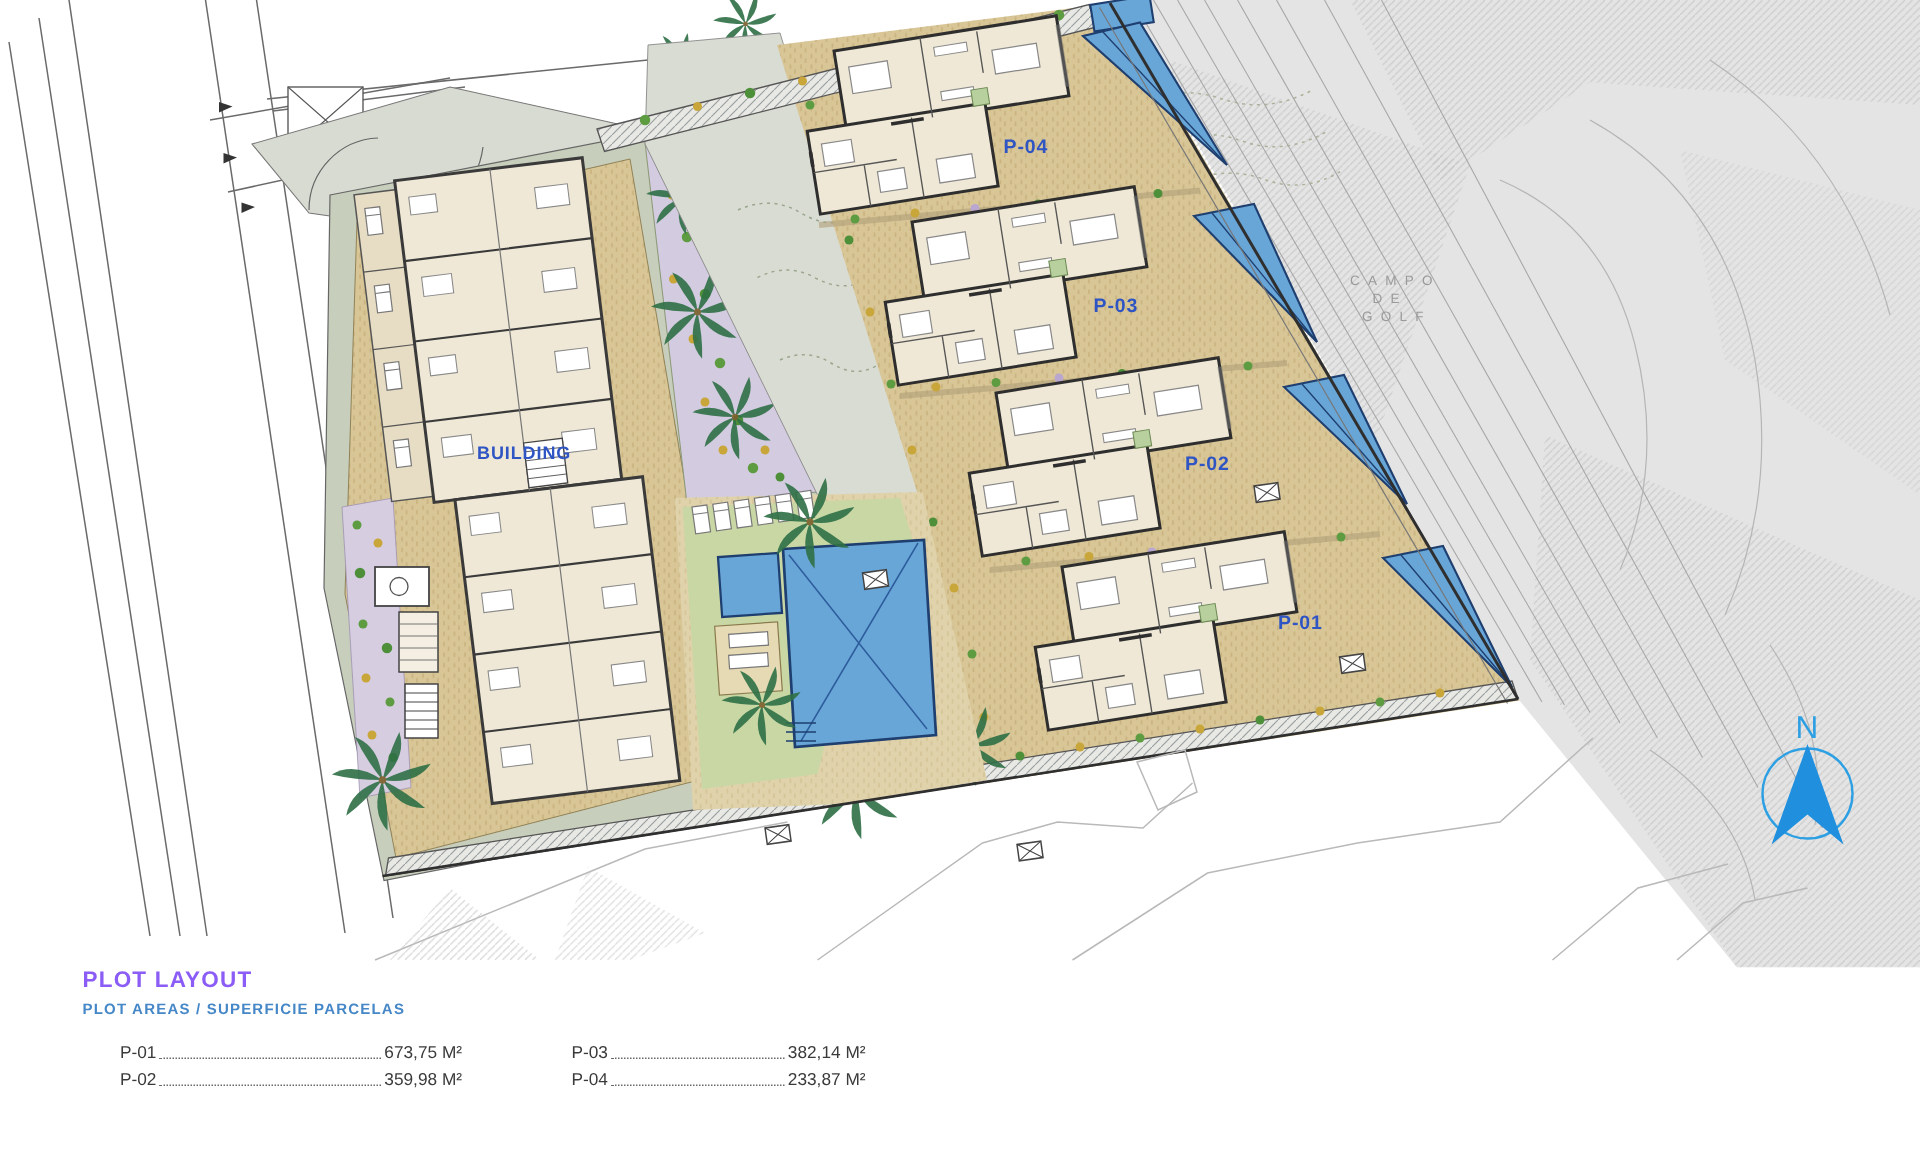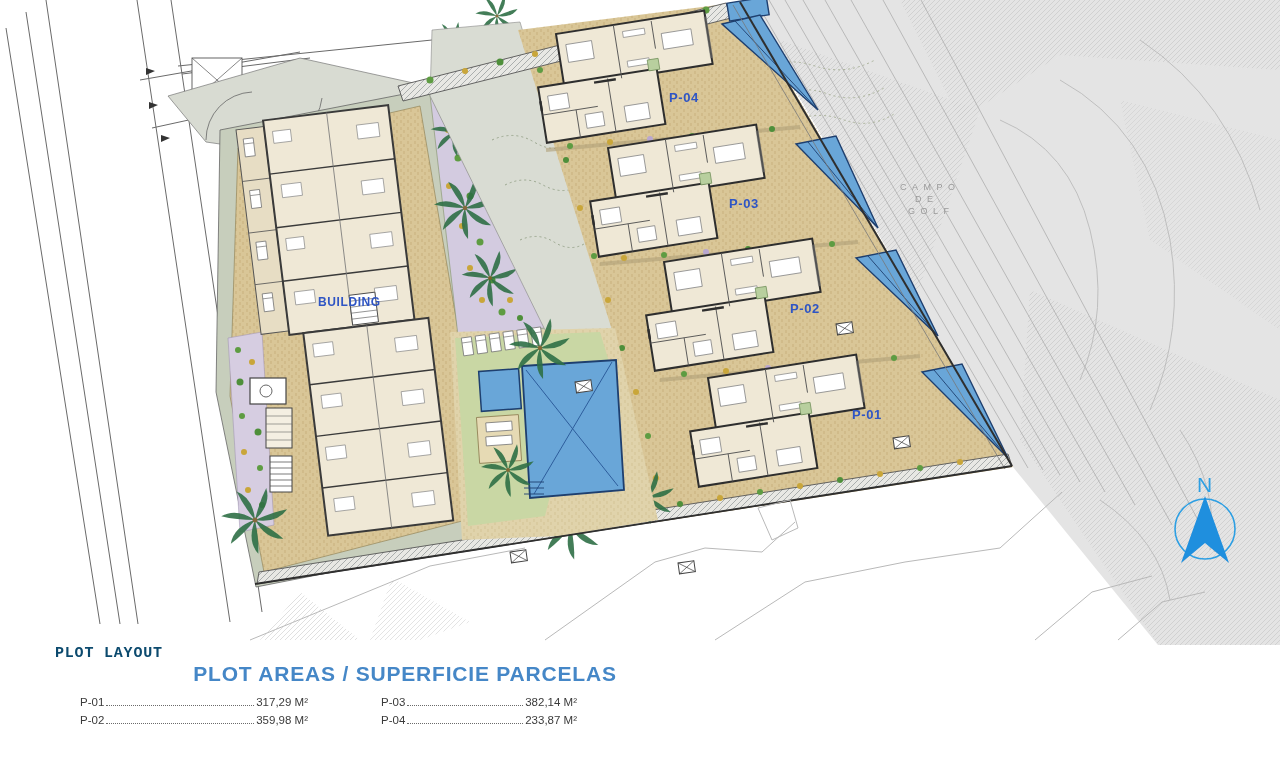--- a/index.html
+++ b/index.html
@@ -1,22 +1,22 @@
 <!DOCTYPE html>
 <html><head>
 <meta charset="utf-8">
 <style>
   html,body{margin:0;padding:0;background:#ffffff;width:1280px;height:768px;overflow:hidden;
     font-family:"Liberation Sans", sans-serif;}
   .page{position:relative;width:1280px;height:768px;background:#fff;}
   .plan{position:absolute;left:0;top:0;width:1280px;height:645px;}
   .plan svg{display:block;}
   .legend{position:absolute;left:55px;top:644px;width:700px;}
-  .legend-title{color:#0c4a6e;font-weight:bold;font-size:15px;letter-spacing:0.8px;line-height:20px;font-family:Liberation Mono, monospace;}
-  .legend-subtitle{color:#4587c7;font-weight:bold;font-size:21px;letter-spacing:0.8px;line-height:20px;text-align:center;}
+  .legend-title{color:#8b5cf6;font-weight:bold;font-size:15px;letter-spacing:0.8px;line-height:20px;}
+  .legend-subtitle{color:#4587c7;font-weight:bold;font-size:10px;letter-spacing:0.8px;line-height:20px;}
   .legend-cols{display:flex;margin-top:11px;}
   .lcol{display:flex;flex-direction:column;gap:4px;}
   .lcol1{margin-left:25px;width:228px;}
   .lcol2{margin-left:73px;width:196px;}
   .entry{display:flex;align-items:flex-end;font-size:11.5px;color:#3a3a3a;line-height:14px;}
   .elabel{white-space:nowrap;}
   .dots{flex:1;border-bottom:1.6px dotted #6a6a6a;margin:0 2px 3px 2px;height:1px;}
   .evalue{white-space:nowrap;}
   text{font-family:"Liberation Sans", sans-serif;}
   .lbl-plot{fill:#2f55c4;font-size:13px;font-weight:bold;letter-spacing:0.6px;}
@@ -421,21 +421,21 @@
   </div>
 
   <div class="legend">
     <div class="legend-title">PLOT LAYOUT</div>
     <div class="legend-subtitle">PLOT AREAS / SUPERFICIE PARCELAS</div>
     <div class="legend-cols">
       <div class="lcol lcol1">
         <div class="entry">
           <span class="elabel">P-01</span>
           <span class="dots"></span>
-          <span class="evalue">317,29 M²</span>
+          <span class="evalue">673,75 M²</span>
         </div>
         <div class="entry">
           <span class="elabel">P-02</span>
           <span class="dots"></span>
           <span class="evalue">359,98 M²</span>
         </div>
       </div>
       <div class="lcol lcol2">
         <div class="entry">
           <span class="elabel">P-03</span>

